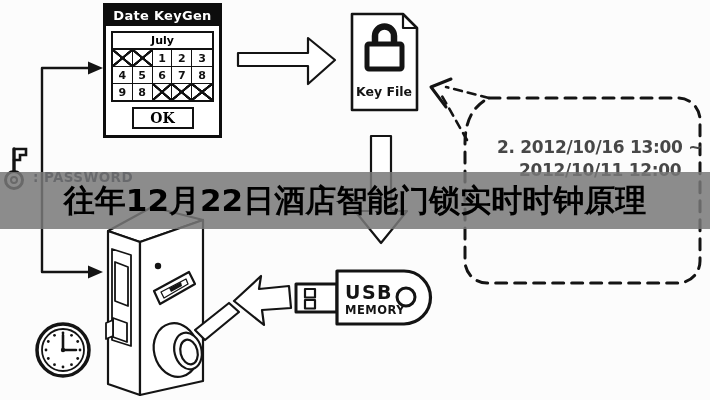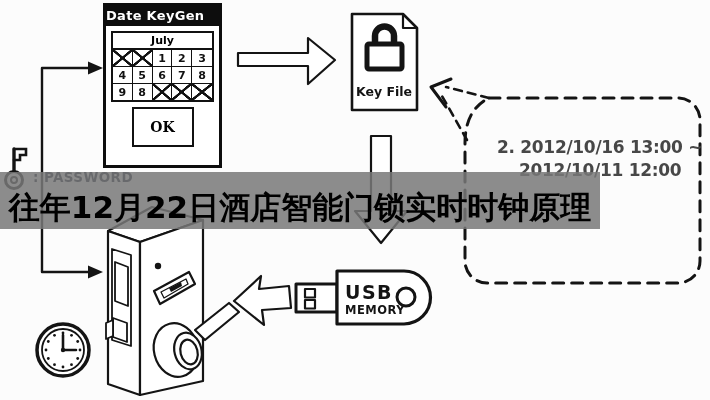--- a/index.html
+++ b/index.html
@@ -6,49 +6,49 @@
   .stage {
     position:relative; width:710px; height:400px; background:#fcfcfc;
     font-family:"DejaVu Sans","Liberation Sans",sans-serif; overflow:hidden;
   }
   #diagram { position:absolute; left:0; top:0; z-index:1; }
 
   
   .keygen { position:absolute; left:103px; top:3px; width:119px; background:#fff;
     border:3px solid #0d0d0d; z-index:2; box-sizing:border-box; }
   .keygen-titlebar { background:#0d0d0d; color:#fff; font-size:13px; font-weight:600;
-    text-align:left; padding:2px 0 3px; letter-spacing:.3px; }
-  .keygen-body { padding:5px 5px 18px; }
+    text-align:center; padding:2px 0 3px; letter-spacing:.3px; }
+  .keygen-body { padding:5px 5px 6px; }
   .cal { border:2px solid #111; }
   .cal-month { text-align:center; font-size:11px; font-weight:700; border-bottom:2px solid #111; padding:1px 0; }
   .cal-grid { display:grid; grid-template-columns:repeat(5,1fr); }
   .cal-cell { height:16px; border-right:1.5px solid #111; border-bottom:1.5px solid #111;
     font-size:11px; font-weight:700; display:flex; align-items:center; justify-content:center; color:#111; }
   .cal-cell:nth-child(5n) { border-right:none; }
   .cal-cell:nth-child(n+11) { border-bottom:none; }
   .cal-cell.x { background:
     linear-gradient(to top right, transparent 44%, #111 46%, #111 54%, transparent 56%),
     linear-gradient(to bottom right, transparent 44%, #111 46%, #111 54%, transparent 56%); }
-  .ok-btn { display:block; margin:5px auto 0; width:62px; height:40px; background:#fff;
+  .ok-btn { display:block; margin:5px auto 0; width:62px; height:22px; background:#fff;
     border:2.5px solid #111; font-family:"DejaVu Serif","Liberation Serif",serif;
     font-size:14px; font-weight:700; text-align:center; line-height:16px; padding:0; }
 
   
   .password { position:absolute; left:3px; top:144px; display:flex; align-items:flex-end; gap:4px; z-index:2; }
   .password-label { font-size:13.5px; font-weight:600; letter-spacing:.4px; color:#0f172a; padding-bottom:7px; white-space:nowrap; }
 
   
   .bubble-text { position:absolute; left:497px; top:136px; z-index:2; color:#474747;
     font-size:17px; font-weight:700; letter-spacing:-.3px; line-height:23px; white-space:nowrap; }
   .bubble-entry .to { padding-left:22px; }
   .bubble-entry + .bubble-entry { margin-top:1px;text-align:center; }
 
   
-  .band { position:absolute; left:0; top:172px; width:600px; height:57px;
-    background:rgba(120,120,120,.85); z-index:5; display:flex; align-items:flex-end; justify-content:center; }
+  .band { position:absolute; left:0; top:172px; width:710px; height:57px;
+    background:rgba(120,120,120,.85); z-index:5; display:flex; align-items:center; justify-content:center; }
   .band-title { font-size:31px; font-weight:900; color:#000; white-space:nowrap; margin:0; }
 </style>
 </head>
 <body>
 
 <div class="stage">
 
   <svg id="diagram" width="710" height="400" viewBox="0 0 710 400">
     <g stroke="#141414" fill="none" stroke-linejoin="round" stroke-linecap="round">
 

